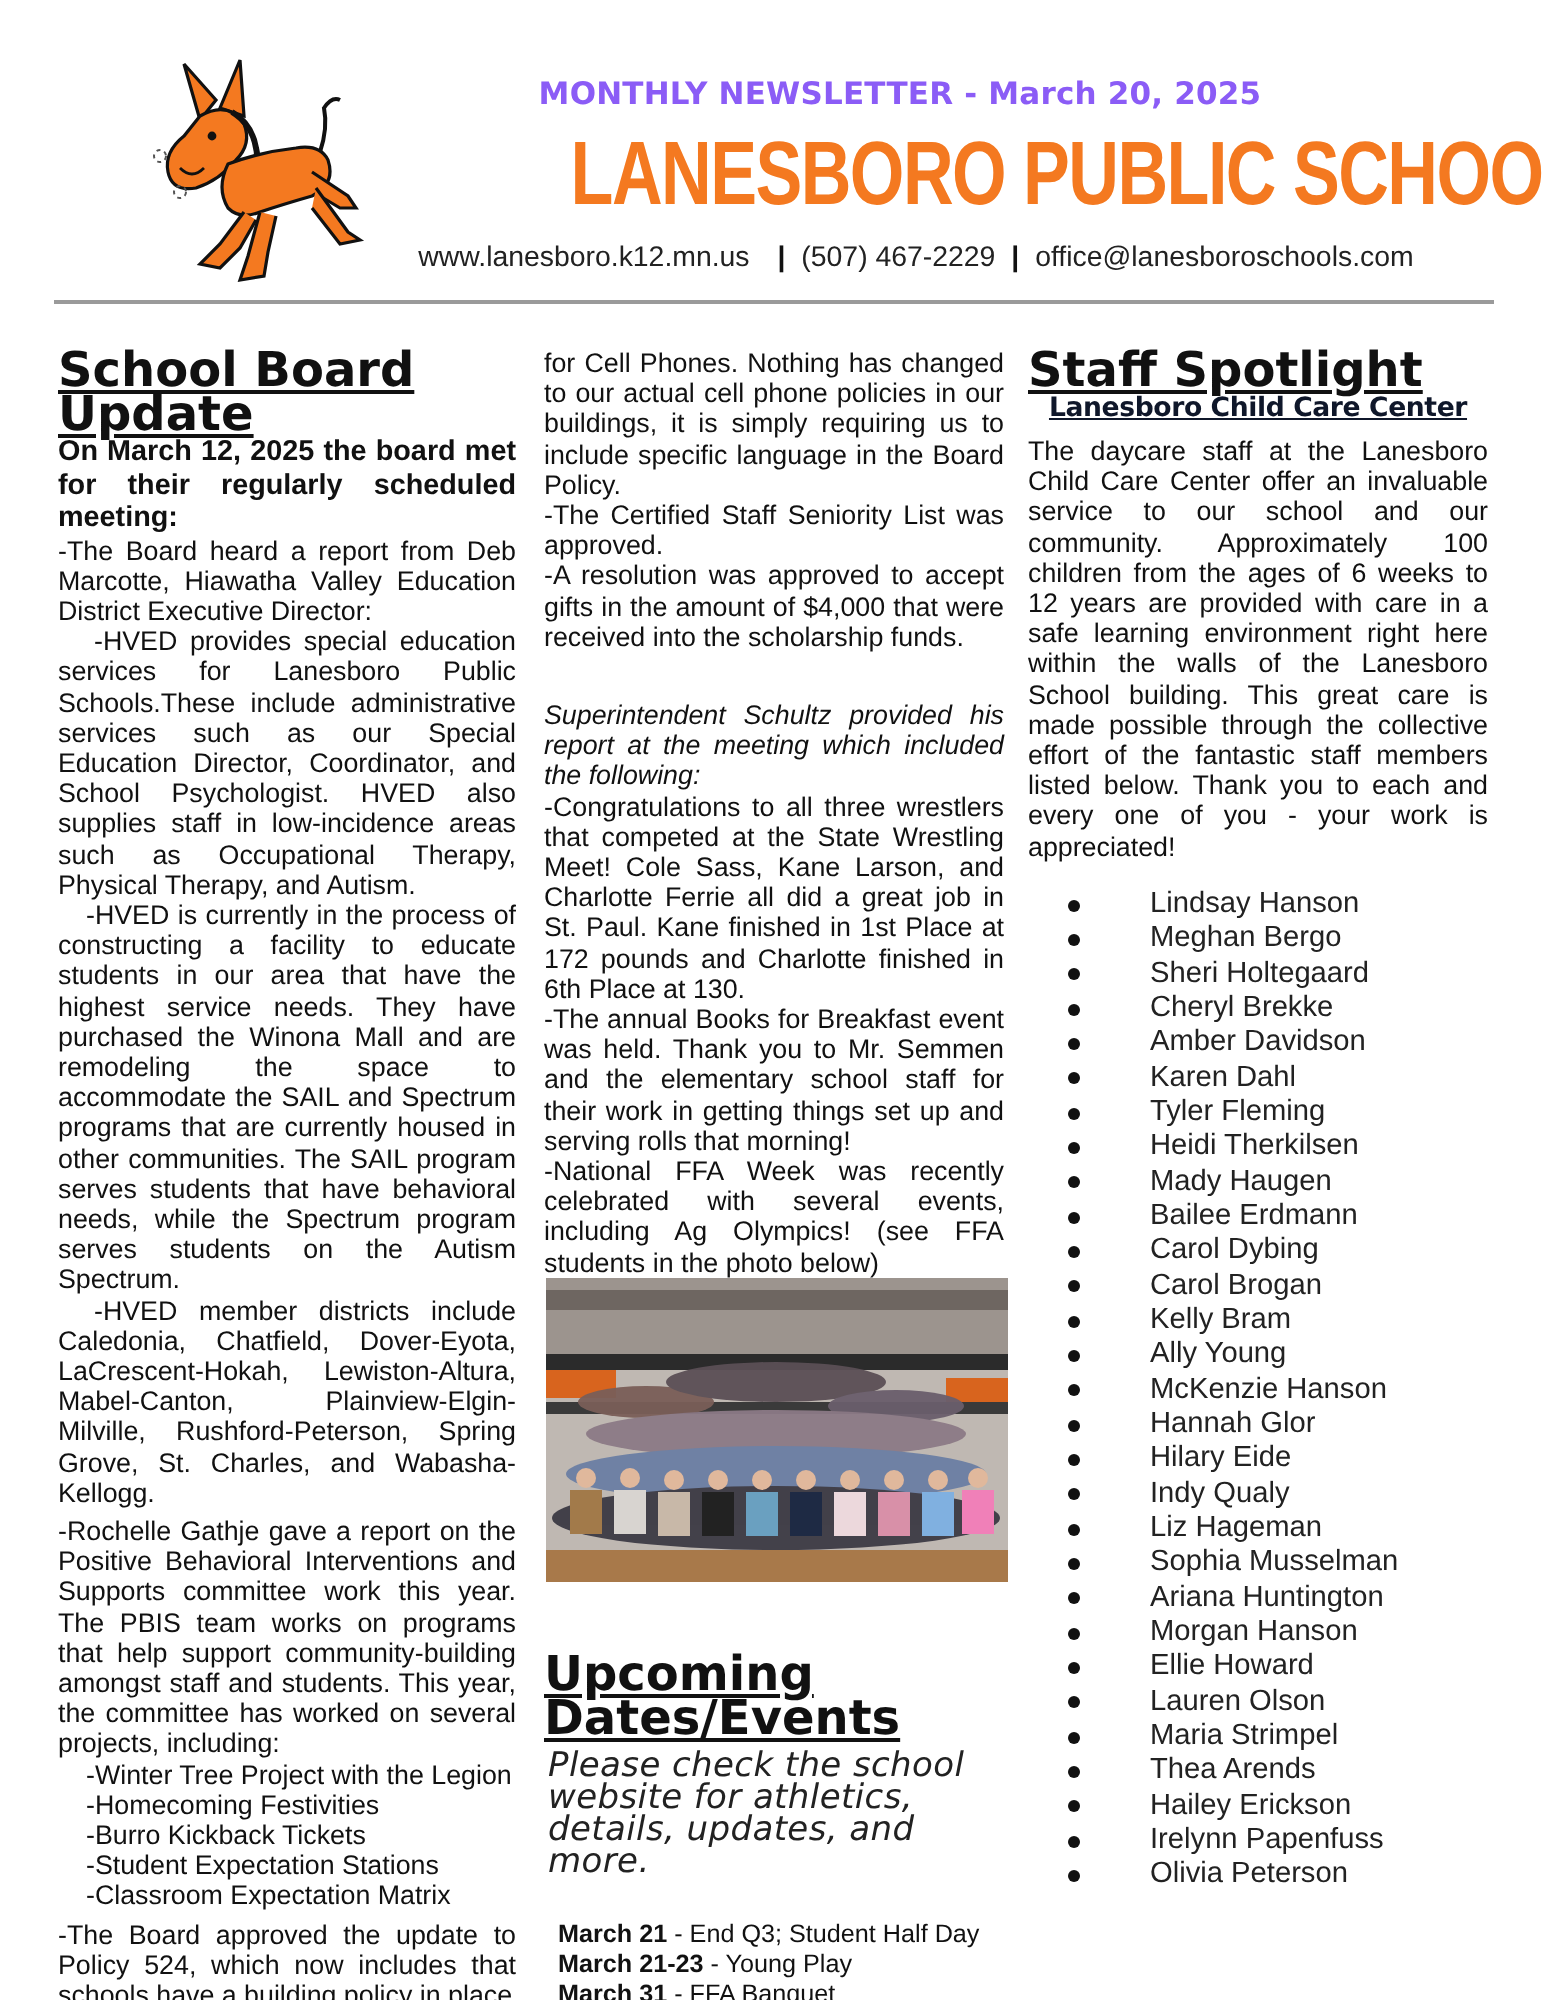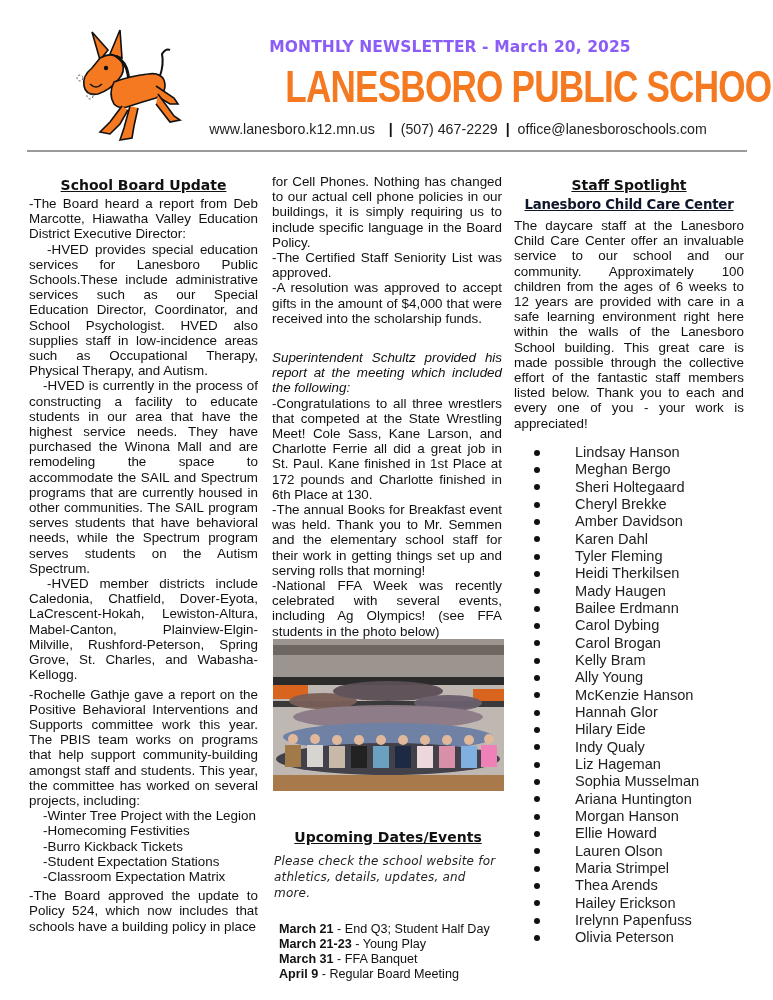--- a/index.html
+++ b/index.html
@@ -18,36 +18,36 @@
   .contact .sep { font-weight: bold; color: #111; margin: 0 4px; }
   .divider { position: absolute; left: 27px; top: 150px; width: 720px; height: 2px; background: #9a9a9a; }
 
   .col { position: absolute; font-size: 13.4px; line-height: 15.2px; color: #111; }
   .col p { text-align: justify; text-align-last: left; }
   .col1 { left: 29px; top: 174px; width: 229px; }
   .col2 { left: 272px; top: 174px; width: 230px; }
   .col3 { left: 514px; top: 174px; width: 230px; }
 
   .sec-title { font-family: "DejaVu Sans", sans-serif; font-weight: bold; text-decoration: underline;
-    text-align: center; font-size: 14px; line-height: 22px; color: #111; }
+    font-size: 24px; line-height: 22px; color: #111; }
   .sec-sub { font-family: "DejaVu Sans", sans-serif; font-weight: bold; text-decoration: underline;
     text-align: center; font-size: 13.3px; line-height: 18px; color: #0f172a; margin-bottom: 4px; letter-spacing: -0.2px; }
   .lead { font-weight: bold; font-size: 14.4px; line-height: 16.5px; text-align: justify; text-align-last: left; }
   .indent { text-indent: 14px; }
   .indent2 { text-indent: 18px; }
   .gap { margin-top: 4px; }
   .gap-lg { margin-top: 24px; }
   .italic { font-style: italic; }
   .sub-list { list-style: none; padding-left: 14px; }
   .sub-list li { line-height: 15.2px; }
 
   .photo { position: absolute; left: 273px; top: 639px; width: 231px; height: 152px; overflow: hidden; background: #c9c3bd; }
 
   .events { position: absolute; left: 272px; top: 826px; width: 232px; }
-  .events .intro { font-family: "DejaVu Sans", sans-serif; font-style: italic; font-size: 12px; line-height: 16px;
+  .events .intro { font-family: "DejaVu Sans", sans-serif; font-style: italic; font-size: 17px; line-height: 16px;
     color: #222; margin-top: 5px; padding-left: 2px; letter-spacing: 0.2px; }
   .events ul { list-style: none; margin-top: 21px; padding-left: 7px; }
   .events li { font-size: 12.6px; line-height: 15px; color: #111; }
   .events li b { font-weight: bold; }
 
   .staff { list-style: none; margin-top: 13px; padding-left: 20px; }
   .staff li { font-size: 14.6px; line-height: 17.35px; color: #222; display: flex; align-items: center; gap: 16px; }
   .staff li .dot { width: 6px; height: 6px; border-radius: 50%; background: #111; display: inline-block; margin-right: 19px; flex: none; }
 </style>
 </head>
@@ -86,20 +86,21 @@
     <span class="sep" style="margin-left:10px;">|</span>
     <span>(507) 467-2229</span>
     <span class="sep">|</span>
     <span>office@lanesboroschools.com</span>
   </div>
   <div class="divider"></div>
 </div>
 
 <div class="col col1">
   <h2 class="sec-title">School Board Update</h2>
+  <p class="lead">On March 12, 2025 the board met for their regularly scheduled meeting:</p>
   <p>-The Board heard a report from Deb Marcotte, Hiawatha Valley Education District Executive Director:</p>
   <p class="indent2">-HVED provides special education services for Lanesboro Public Schools.These include  administrative services such as our Special Education Director, Coordinator, and School Psychologist. HVED also supplies staff in low-incidence areas such as Occupational Therapy, Physical Therapy, and Autism.</p>
   <p class="indent">-HVED is currently in the process of constructing a facility to educate students in our area that have the highest service needs. They have purchased the Winona Mall and are remodeling the space to accommodate the SAIL and Spectrum programs that are currently housed in other communities. The SAIL program serves students that have behavioral needs, while the Spectrum program serves students on the Autism Spectrum.</p>
   <p class="indent2">-HVED member districts include Caledonia, Chatfield, Dover-Eyota, LaCrescent-Hokah, Lewiston-Altura, Mabel-Canton, Plainview-Elgin-Milville, Rushford-Peterson, Spring Grove, St. Charles, and Wabasha-Kellogg.</p>
   <p class="gap">-Rochelle Gathje gave a report on the Positive Behavioral Interventions and Supports committee work this year. The PBIS team works on programs that help support community-building amongst staff and students. This year, the committee has worked on several projects, including:</p>
   <ul class="sub-list">
     <li>-Winter Tree Project with the Legion</li>
     <li>-Homecoming Festivities</li>
     <li>-Burro Kickback Tickets</li>
     <li>-Student Expectation Stations</li>

